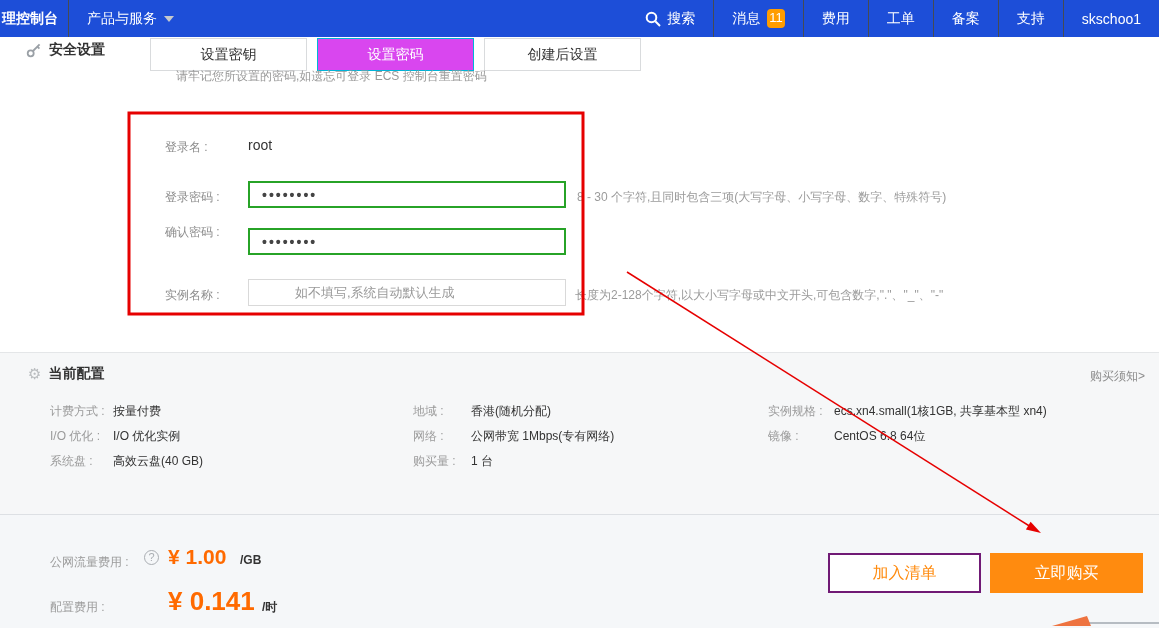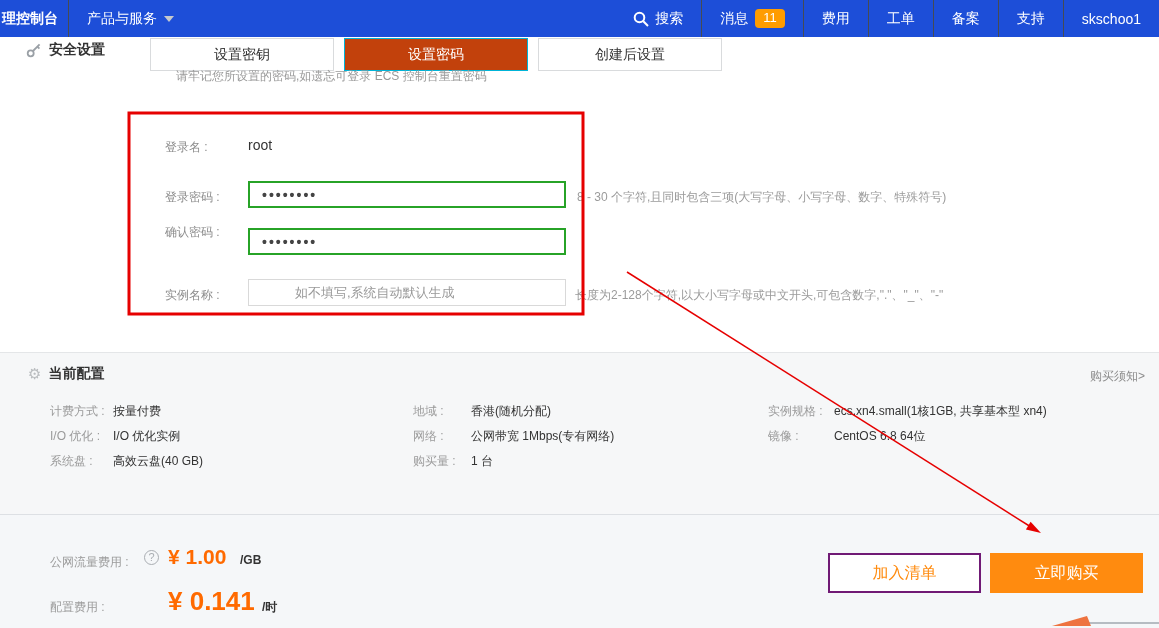--- a/index.html
+++ b/index.html
@@ -50,21 +50,21 @@
     width: 0; height: 0;
     margin-left: 7px;
     border-left: 5px solid transparent;
     border-right: 5px solid transparent;
     border-top: 6px solid #c6c9cc;
   }
   .search-icon-svg { margin-right: 6px; display: block; }
   .msg-badge {
     display: inline-block;
     margin-left: 7px;
-    padding: 1px 8px 2px;
+    padding: 1px 2px 2px;
     background: #ff9c00;
     border-radius: 4px;
     color: #fff;
     font-size: 13px;
     line-height: 16px;
   }
 
   
   .sec-title {
     position: absolute;
@@ -76,32 +76,32 @@
     color: #333;
   }
   .key-icon-svg { margin-right: 7px; display: block; }
   .tabs {
     position: absolute;
     left: 150px; top: 38px;
     display: flex;
     gap: 10px;
   }
   .tab {
-    width: 184px; height: 33px;
+    width: 157px; height: 33px;
     background: #fff;
     border: 1px solid #d9dbdd;
     color: #333;
     font-size: 14px;
     display: flex;
     align-items: center;
     justify-content: center;
     cursor: pointer;
   }
   .tab.active {
-    background: #c2410c;
+    background: #d946ef;
     border-color: #00b4d8;
     color: #fff;
   }
   .sec-tip {
     position: absolute;
     left: 176px; top: 68px;
     color: #999;
     font-size: 12px;
   }
 

